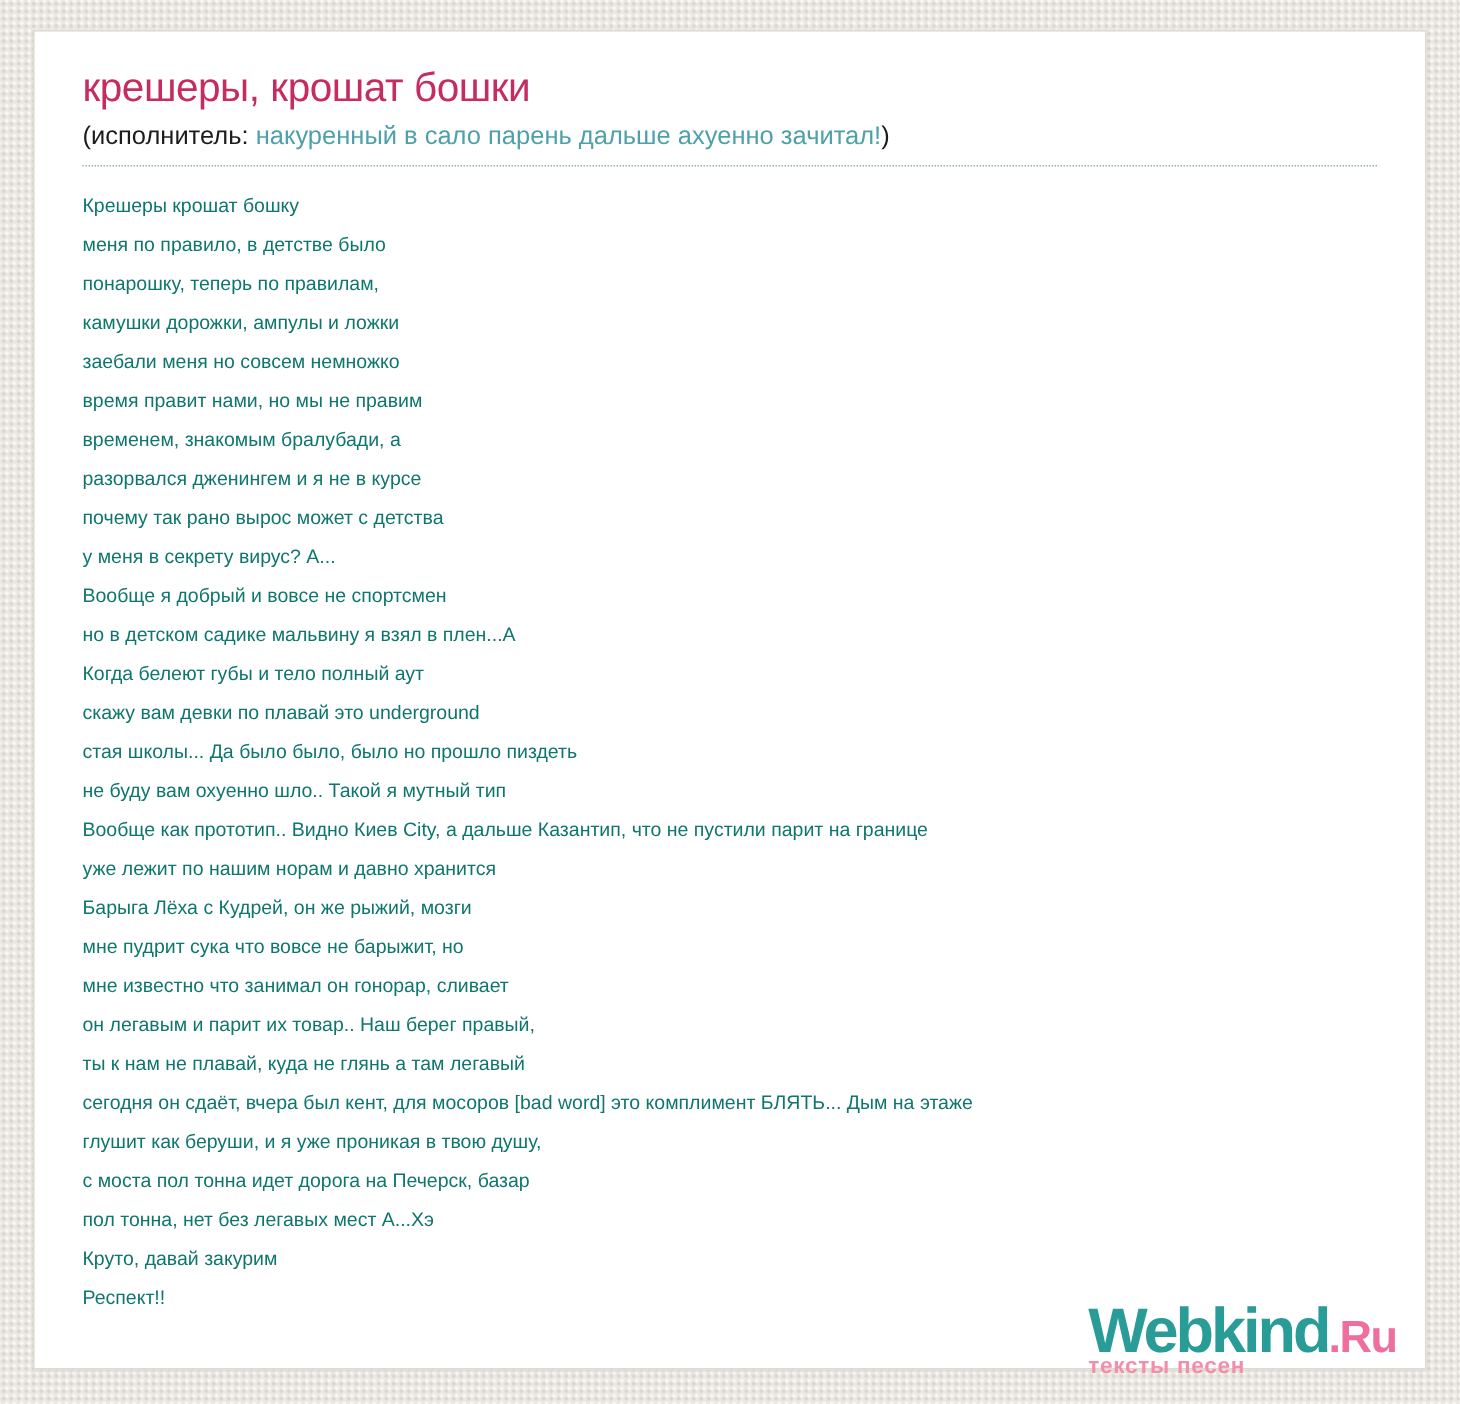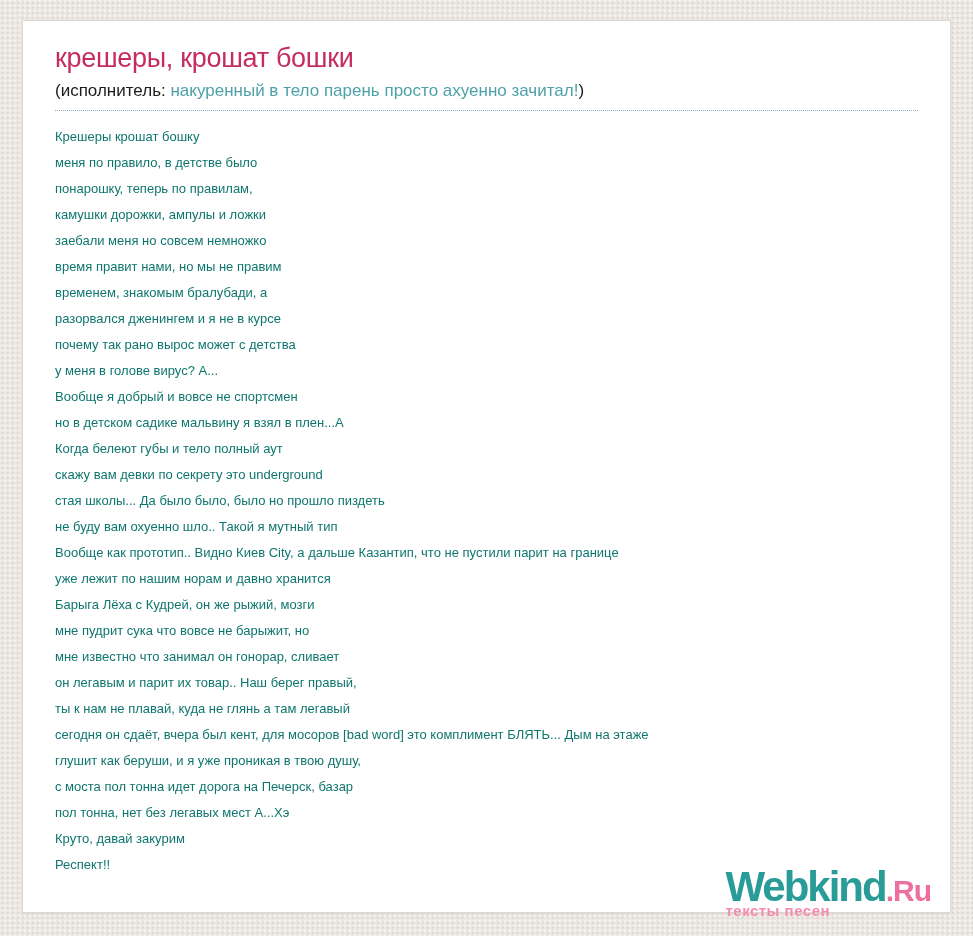--- a/index.html
+++ b/index.html
@@ -98,37 +98,37 @@
   }
 </style>
 </head>
 <body>
 
 <div class="card">
   <div class="card-inner">
 
     <h1 class="song-title">крешеры, крошат бошки</h1>
 
-    <div class="artist-line"><span>(исполнитель: </span><a class="artist-link">накуренный в тело парень просто ахуенно зачитал!</a><span>)</span></div>
+    <div class="artist-line"><span>(исполнитель: </span><a class="artist-link">накуренный в сало парень дальше ахуенно зачитал!</a><span>)</span></div>
 
     <div class="lyrics">
         <div class="lyrics-line">Крешеры крошат бошку</div>
         <div class="lyrics-line">меня по правило, в детстве было</div>
         <div class="lyrics-line">понарошку, теперь по правилам,</div>
         <div class="lyrics-line">камушки дорожки, ампулы и ложки</div>
         <div class="lyrics-line">заебали меня но совсем немножко</div>
         <div class="lyrics-line">время правит нами, но мы не правим</div>
         <div class="lyrics-line">временем, знакомым бралубади, а</div>
         <div class="lyrics-line">разорвался дженингем и я не в курсе</div>
         <div class="lyrics-line">почему так рано вырос может с детства</div>
-        <div class="lyrics-line">у меня в голове вирус? А...</div>
+        <div class="lyrics-line">у меня в секрету вирус? А...</div>
         <div class="lyrics-line">Вообще я добрый и вовсе не спортсмен</div>
         <div class="lyrics-line">но в детском садике мальвину я взял в плен...А</div>
         <div class="lyrics-line">Когда белеют губы и тело полный аут</div>
-        <div class="lyrics-line">скажу вам девки по секрету это underground</div>
+        <div class="lyrics-line">скажу вам девки по плавай это underground</div>
         <div class="lyrics-line">стая школы... Да было было, было но прошло пиздеть</div>
         <div class="lyrics-line">не буду вам охуенно шло.. Такой я мутный тип</div>
         <div class="lyrics-line">Вообще как прототип.. Видно Киев City, а дальше Казантип, что не пустили парит на границе</div>
         <div class="lyrics-line">уже лежит по нашим норам и давно хранится</div>
         <div class="lyrics-line">Барыга Лёха с Кудрей, он же рыжий, мозги</div>
         <div class="lyrics-line">мне пудрит сука что вовсе не барыжит, но</div>
         <div class="lyrics-line">мне известно что занимал он гонорар, сливает</div>
         <div class="lyrics-line">он легавым и парит их товар.. Наш берег правый,</div>
         <div class="lyrics-line">ты к нам не плавай, куда не глянь а там легавый</div>
         <div class="lyrics-line">сегодня он сдаёт, вчера был кент, для мосоров [bad word] это комплимент БЛЯТЬ... Дым на этаже</div>

